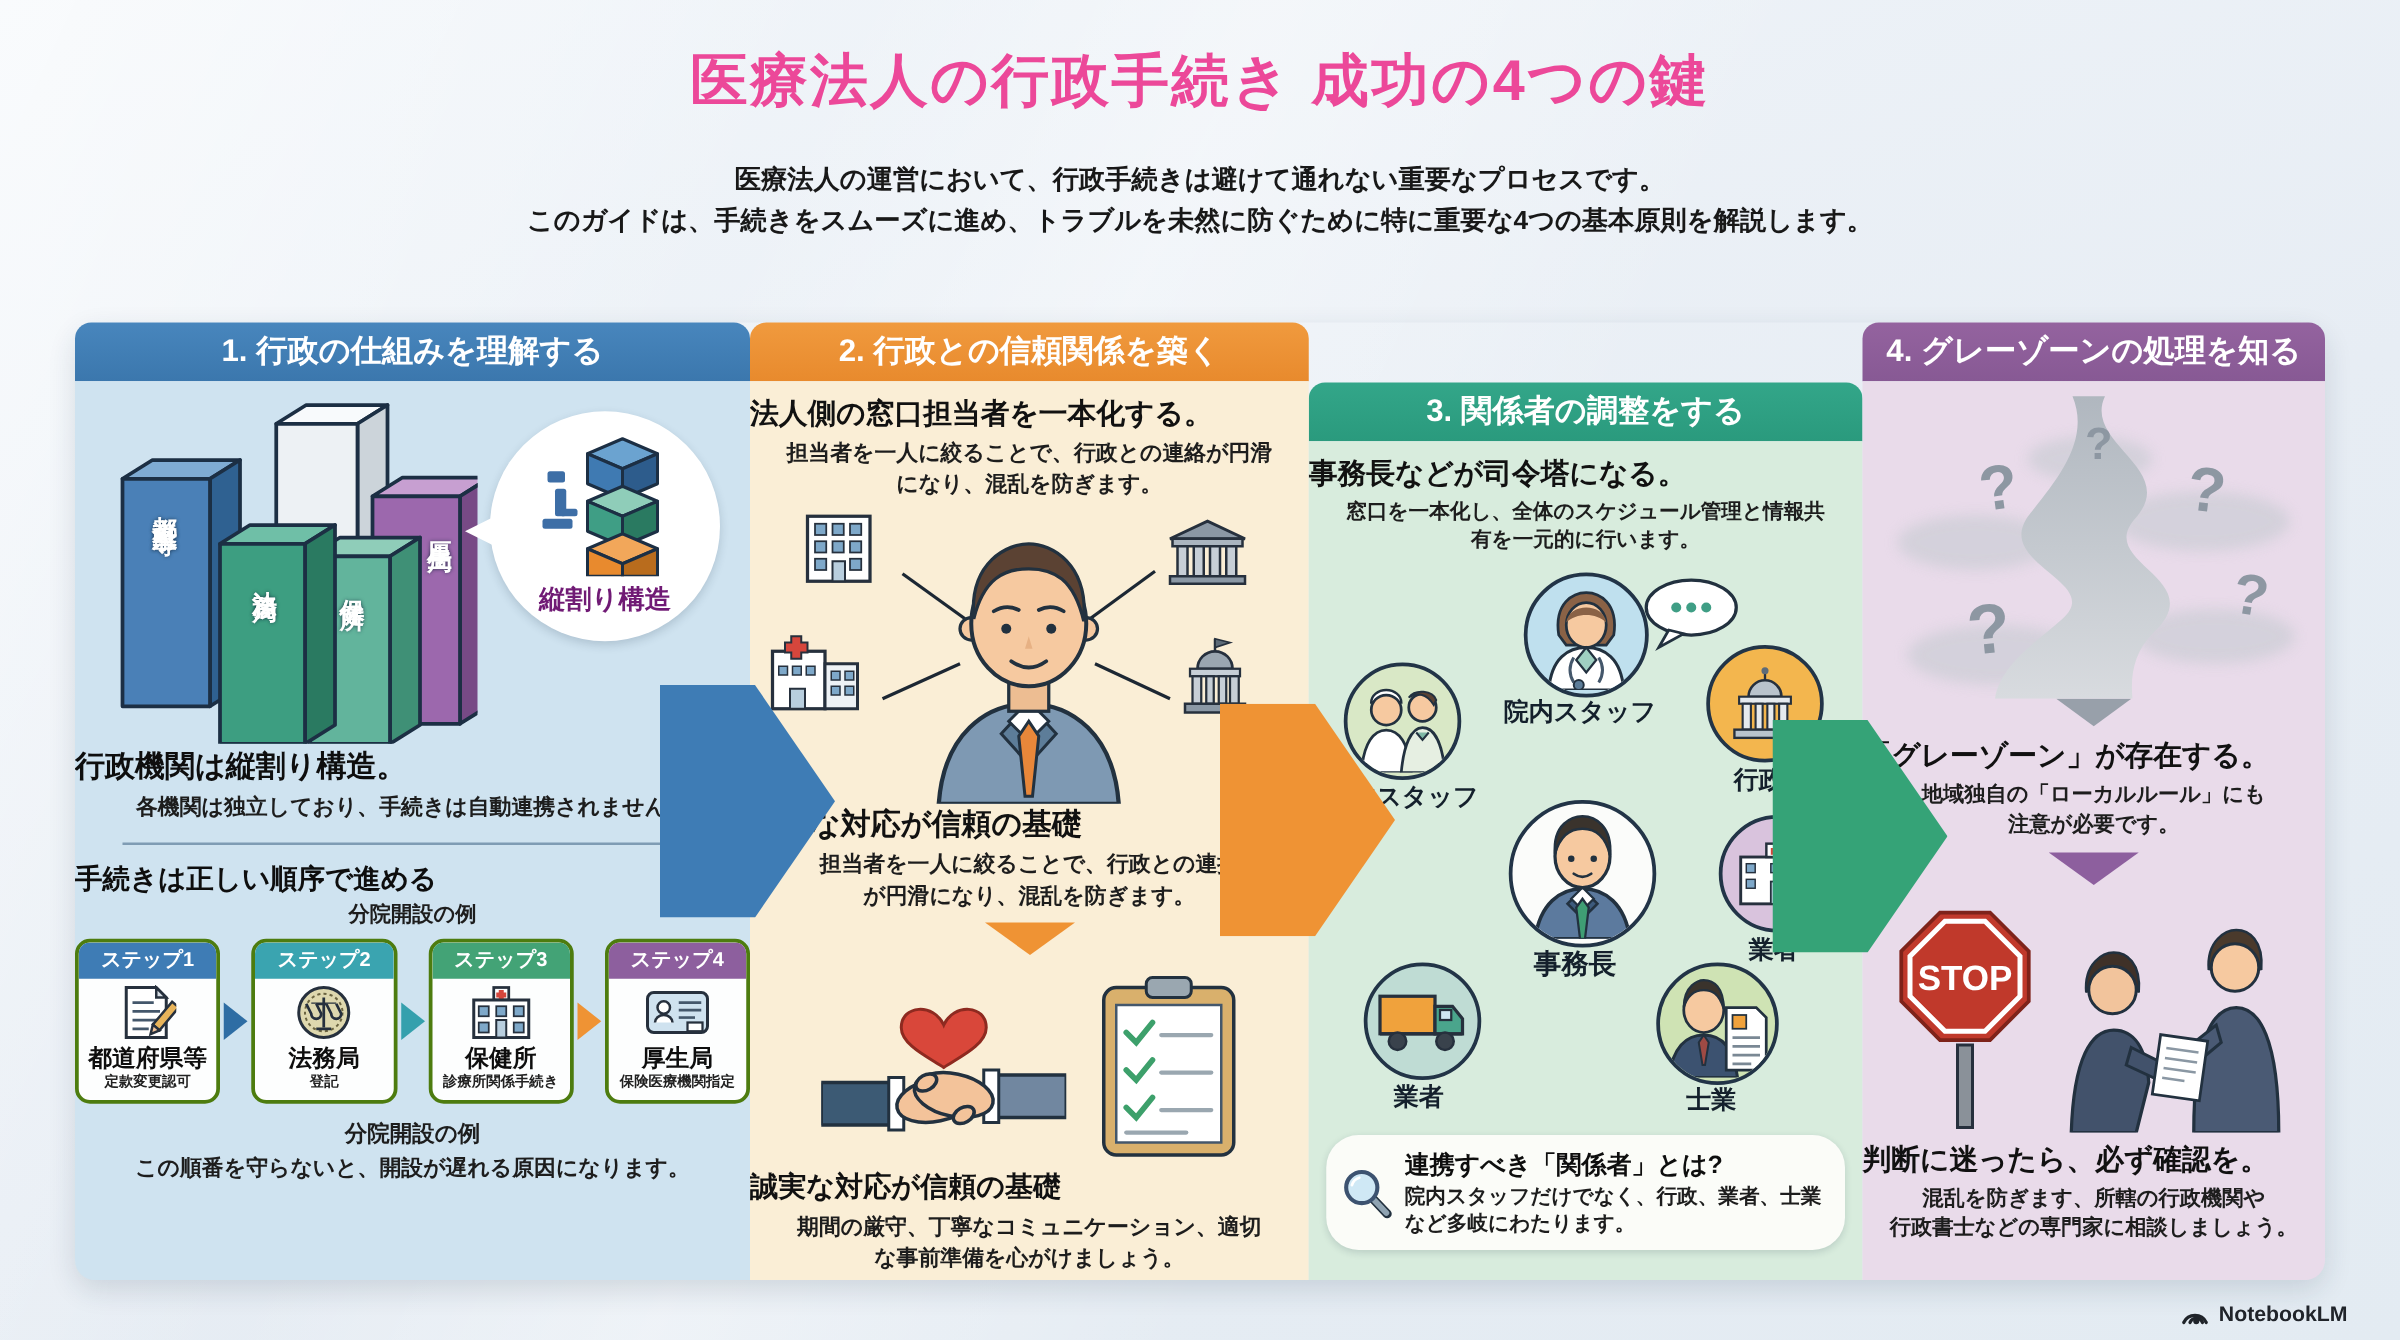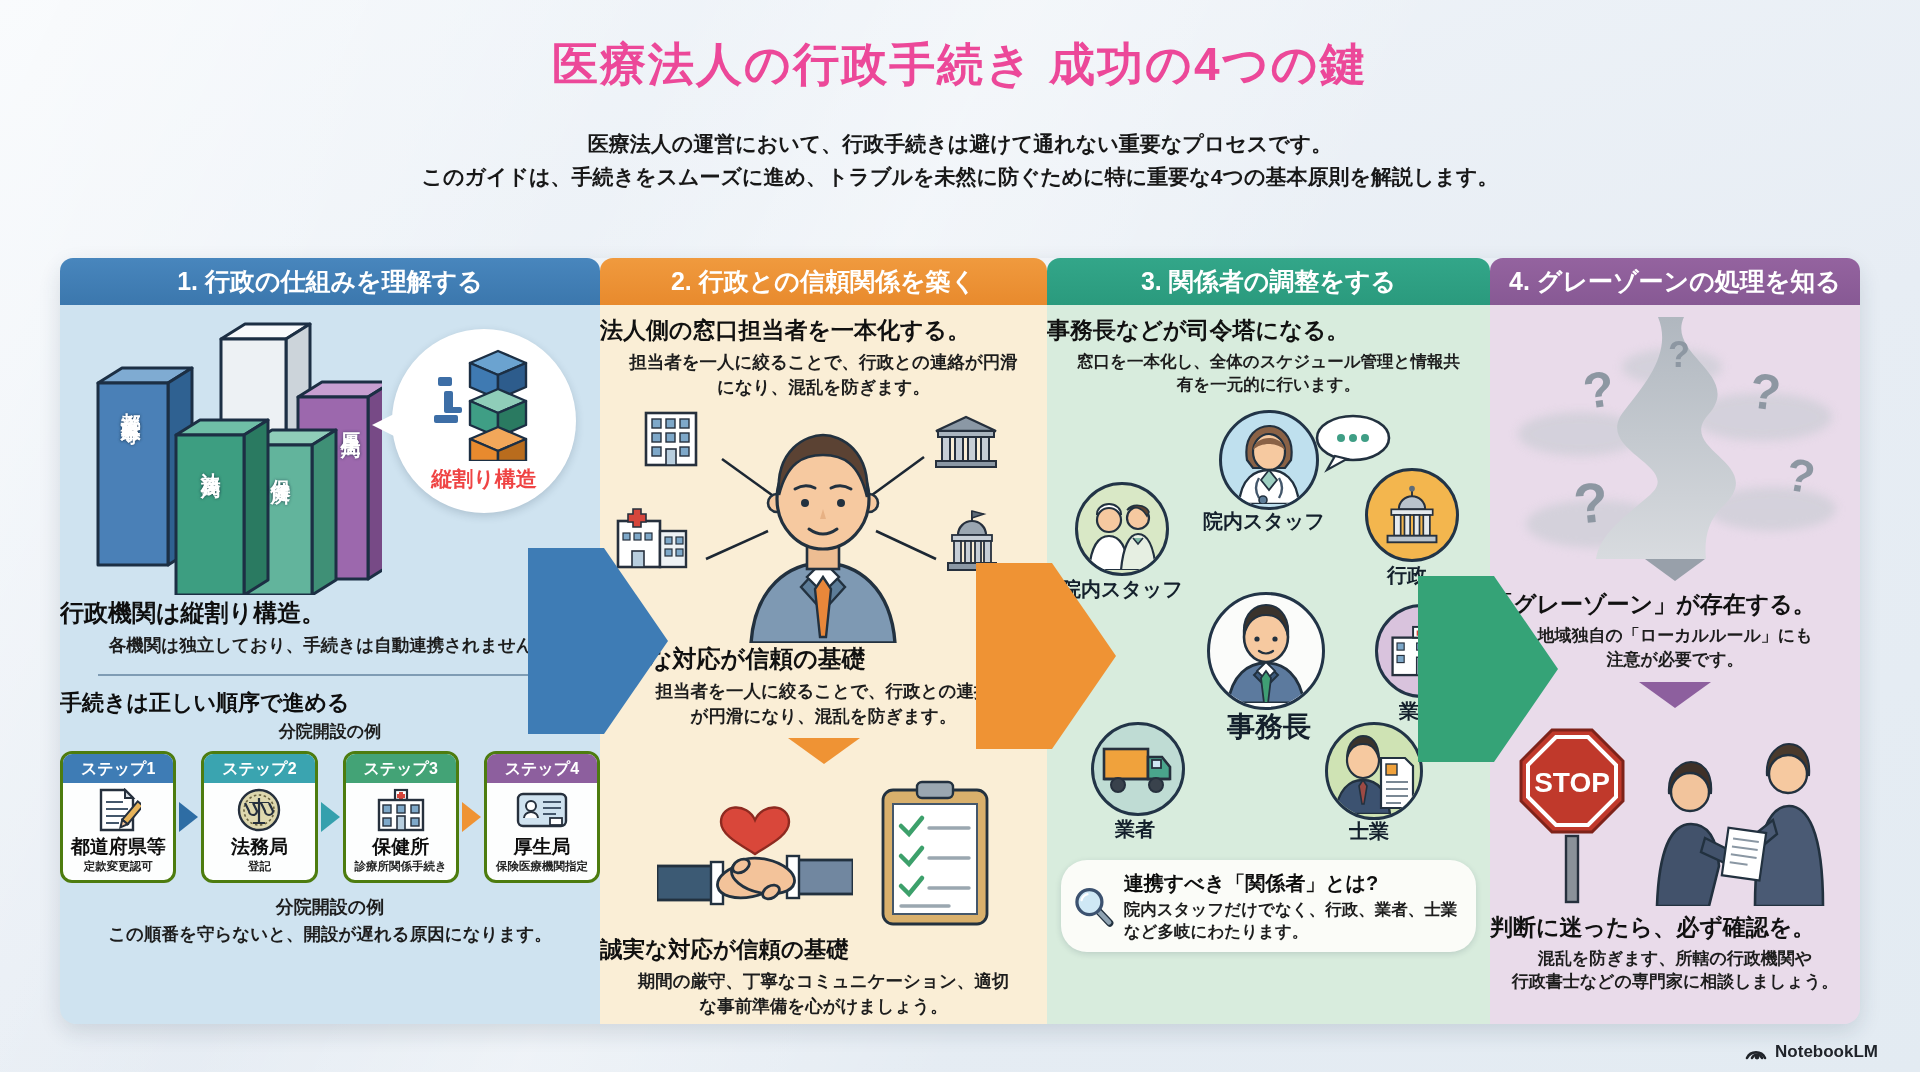--- a/index.html
+++ b/index.html
@@ -15,21 +15,21 @@
     position:absolute;top:34px;left:0;width:100%;text-align:center;
     font-size:46px;font-weight:bold;letter-spacing:2px;color:#ec4899;
   }
   .page-subtitle{position:absolute;top:128px;left:0;width:100%;text-align:center;
     font-size:21px;font-weight:bold;color:#181818;line-height:1.55;}
   .panel{
     position:absolute;left:60px;top:258px;width:1800px;height:766px;
     display:flex;border-radius:18px;box-shadow:0 8px 22px rgba(30,50,70,.14);
   }
   .col{display:flex;flex-direction:column;}
-  .col1{width:540px;} .col2{width:447px;} .col3{width:443px;} .col4{width:370px;}
+  .col1{width:540px;} .col2{width:447px;} .col3{width:443px;margin-top:48px;} .col4{width:370px;}
   .chead{height:47px;line-height:47px;text-align:center;color:#fff;
     font-size:25px;font-weight:bold;border-radius:13px 13px 0 0;}
   .col1 .chead{background:linear-gradient(180deg,#4886bd,#3b77ad);}
   .col2 .chead{background:linear-gradient(180deg,#f09a3e,#e88a2d);}
   .col3 .chead{background:linear-gradient(180deg,#33a689,#2a9a7d);}
   .col4 .chead{background:linear-gradient(180deg,#94639f,#875994);}
   .cbody{flex:1;position:relative;overflow:hidden;}
   .col1 .cbody{background:#cfe3f0;border-radius:0 0 0 16px;}
   .col2 .cbody{background:#faeed6;}
   .col3 .cbody{background:#d8ecdd;}
@@ -47,21 +47,21 @@
 
   
   .c1-illo{position:relative;height:292px;}
   .pillar-label{position:absolute;writing-mode:vertical-rl;color:#fff;font-weight:bold;
     font-size:20px;letter-spacing:3px;text-shadow:0 0 3px rgba(20,40,60,.65);}
   .callout{position:absolute;right:24px;top:24px;width:184px;height:184px;background:#fff;
     border-radius:50%;display:flex;flex-direction:column;align-items:center;justify-content:center;
     box-shadow:0 3px 8px rgba(30,50,70,.18);}
   .callout:before{content:"";position:absolute;left:-20px;top:82px;
     border-top:14px solid transparent;border-bottom:14px solid transparent;border-right:28px solid #fff;}
-  .callout-label{font-size:21px;font-weight:bold;color:#ef4444;margin-top:4px;}
+  .callout-label{font-size:21px;font-weight:bold;color:#701a75;margin-top:4px;}
   .divider{width:86%;margin:16px auto 12px auto;border-top:2px solid #7f9cb4;}
   .steps-row{display:flex;justify-content:center;align-items:stretch;margin-top:8px;}
   .step-card{width:112px;background:#fdfefe;border:3px solid #4d7c0f;border-radius:12px;
     overflow:hidden;display:flex;flex-direction:column;}
   .step-head{height:29px;line-height:29px;text-align:center;color:#fff;font-size:16px;font-weight:bold;}
   .sh1{background:#3e7cb5;} .sh2{background:#3aa4b0;} .sh3{background:#43a376;} .sh4{background:#8d5f9e;}
   .step-body{flex:1;display:flex;flex-direction:column;align-items:center;padding:5px 2px 6px 2px;}
   .step-name{font-size:19px;font-weight:bold;color:#0e0e0e;margin-top:2px;}
   .step-desc{font-size:11.5px;font-weight:bold;color:#222;line-height:1.2;text-align:center;}
   .step-arrow{align-self:center;width:0;height:0;border-top:15px solid transparent;
@@ -455,21 +455,21 @@
             <path d="M52,64 l-12,12 l10,10 Z M52,64 l12,12 l-10,10 Z" fill="#3d5a7c" stroke="#22313f" stroke-width="2"></path>
             <path d="M52,63 l-9,9 l9,9 l9,-9 Z" fill="#fff" stroke="#22313f" stroke-width="1.8"></path>
             <path d="M52,72 l-5,7 l3,25 h4 l3,-25 Z" fill="#3f9e74" stroke="#22313f" stroke-width="1.8"></path>
             <ellipse cx="52" cy="38" rx="22" ry="25" fill="#f6c9a0" stroke="#22313f" stroke-width="2.6"></ellipse>
             <path d="M30,36 C28,12 44,6 52,6 C62,6 76,14 74,37 C70,20 60,16 52,16 C42,16 34,22 30,36 Z" fill="#3a332c" stroke="#22313f" stroke-width="2"></path>
             <circle cx="43" cy="40" r="2.6" fill="#22313f"></circle>
               <circle cx="61" cy="40" r="2.6" fill="#22313f"></circle>
             <path d="M45,52 q7,5 14,0" fill="none" stroke="#22313f" stroke-width="2.2" stroke-linecap="round"></path>
           </svg>
         </div>
-        <div class="av-label" style="left:180px;top:312px;font-size:28px;">事務長</div>
+        <div class="av-label" style="left:180px;top:312px;font-size:22px;">事務長</div>
 
         <div class="av" style="left:328px;top:208px;width:88px;height:88px;background:#d9c3dd;">
           <svg width="66" height="56" viewBox="0 0 74 58">
             <rect x="4" y="14" width="66" height="42" fill="#fff" stroke="#26303d" stroke-width="2.6"></rect>
             <rect x="27" y="2" width="20" height="12" fill="#fff" stroke="#26303d" stroke-width="2.2"></rect>
             <path d="M34,3 h6 v3 h3 v6 h-3 v3 h-6 v-3 h-3 v-6 h3 Z" fill="#d6463c"></path>
             <g fill="#7ea8c9" stroke="#26303d" stroke-width="1.3">
               <rect x="9" y="20" width="8" height="8"></rect>
                 <rect x="9" y="34" width="8" height="8"></rect>
               <rect x="57" y="20" width="8" height="8"></rect>

